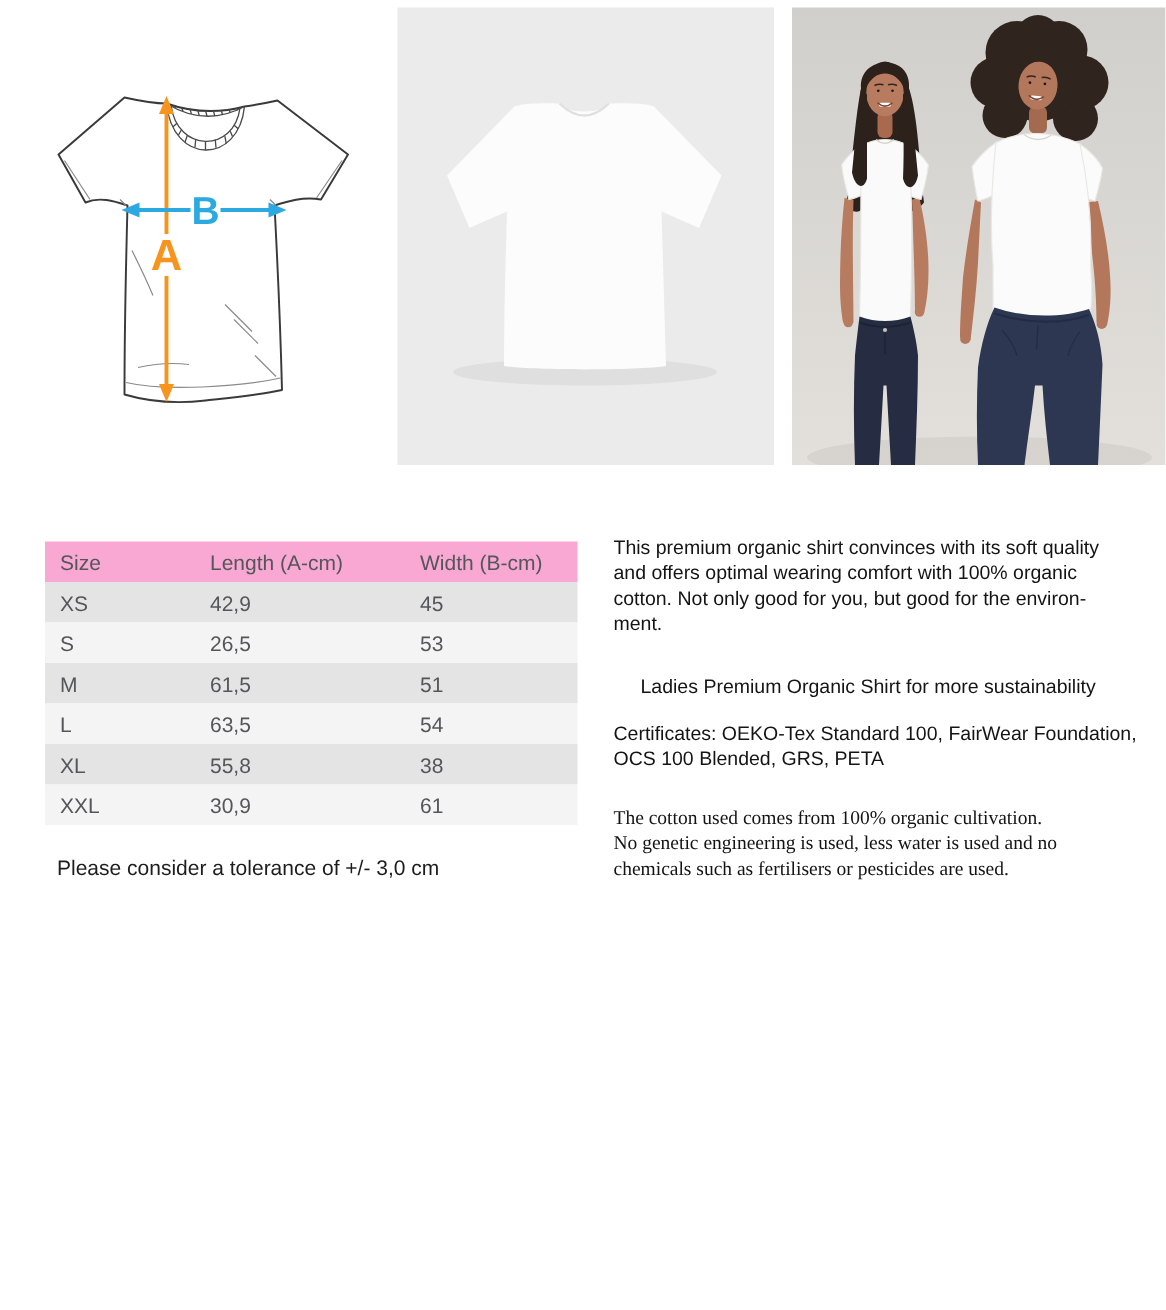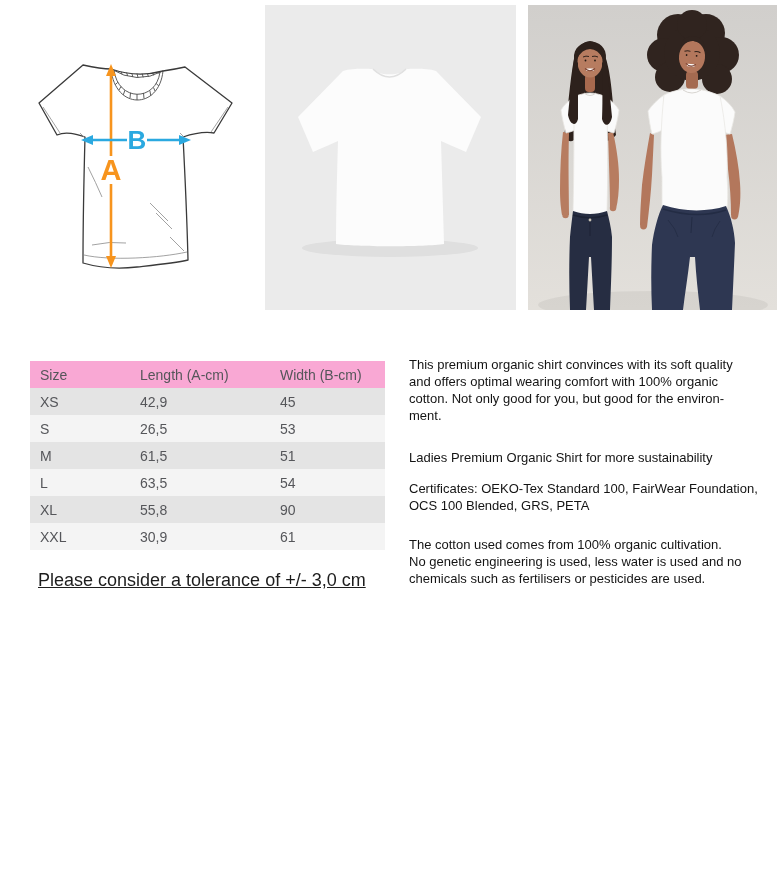--- a/index.html
+++ b/index.html
@@ -26,32 +26,32 @@
   #size-table th, #size-table td {
     height:27px; padding:0; font-weight:400; text-align:left; vertical-align:middle;
   }
   #size-table th:first-child, #size-table td:first-child { padding-left:10px; }
   #size-table thead tr { background:#f9a8d4; }
   #size-table tbody tr:nth-child(odd)  { background:#e4e4e4; }
   #size-table tbody tr:nth-child(even) { background:#f4f4f4; }
 
   #tolerance-note {
     position:absolute; left:38px; top:570px; margin:0;
-    font-size:18px; color:#1d1d1d;text-decoration:underline;
+    font-size:14px; color:#1d1d1d;
   }
 
   
   #description {
     position:absolute; left:409px; top:356px; width:365px;
     font-size:13px; line-height:17px; color:#141414;
   }
   #description p { margin:0; white-space:pre; }
-  #description p.gap-lg { margin-top:25px; }
+  #description p.gap-lg { margin-top:25px;margin-left:18px; }
   #description p.gap-sm { margin-top:14px; }
-  #description p.gap-md { margin-top:22px; }
+  #description p.gap-md { margin-top:22px;font-family:Liberation Serif, serif; }
 
   svg text.dim-label { font-family:"Liberation Sans",sans-serif; font-weight:bold; }
 </style>
 </head>
 <body>
 
 <figure class="panel" id="diagram-panel" style="margin:0;">
   <svg width="215" height="300" viewBox="-5 -50 215 300">
 
     <g stroke="#3a3a3a" stroke-width="1.3" fill="#ffffff" stroke-linejoin="round">
@@ -240,21 +240,21 @@
       <td>51</td>
     </tr>
     <tr>
       <td>L</td>
       <td>63,5</td>
       <td>54</td>
     </tr>
     <tr>
       <td>XL</td>
       <td>55,8</td>
-      <td>90</td>
+      <td>38</td>
     </tr>
     <tr>
       <td>XXL</td>
       <td>30,9</td>
       <td>61</td>
     </tr>
   </tbody>
 </table>
 
 <p id="tolerance-note">Please consider a tolerance of +/- 3,0 cm</p>

